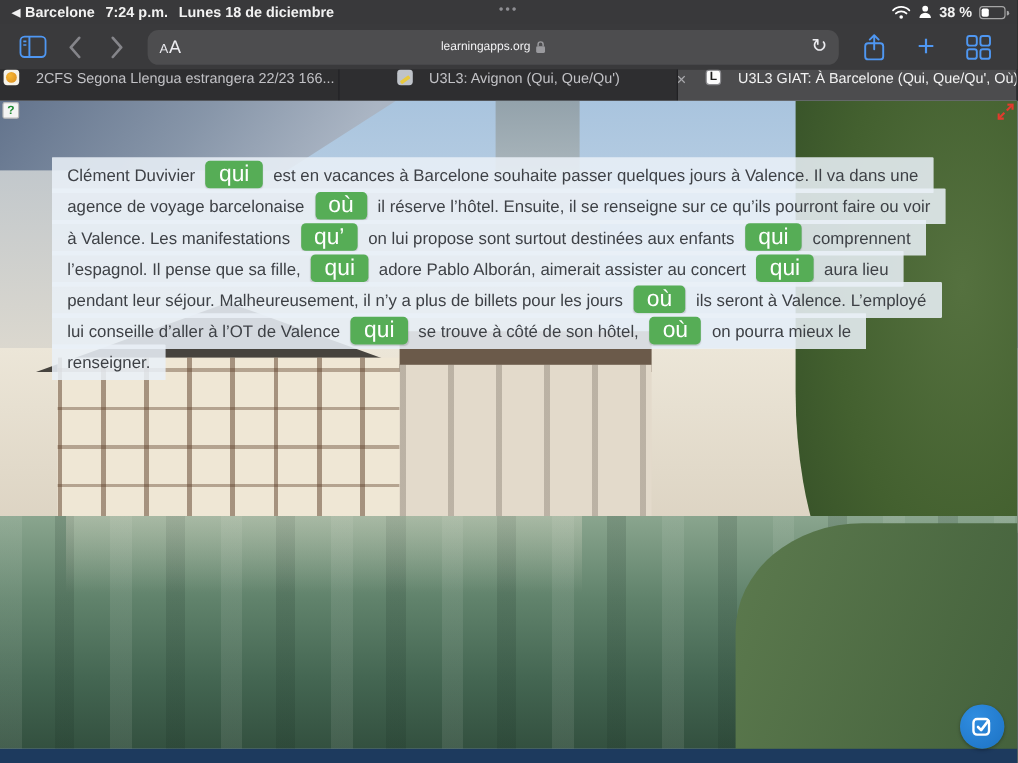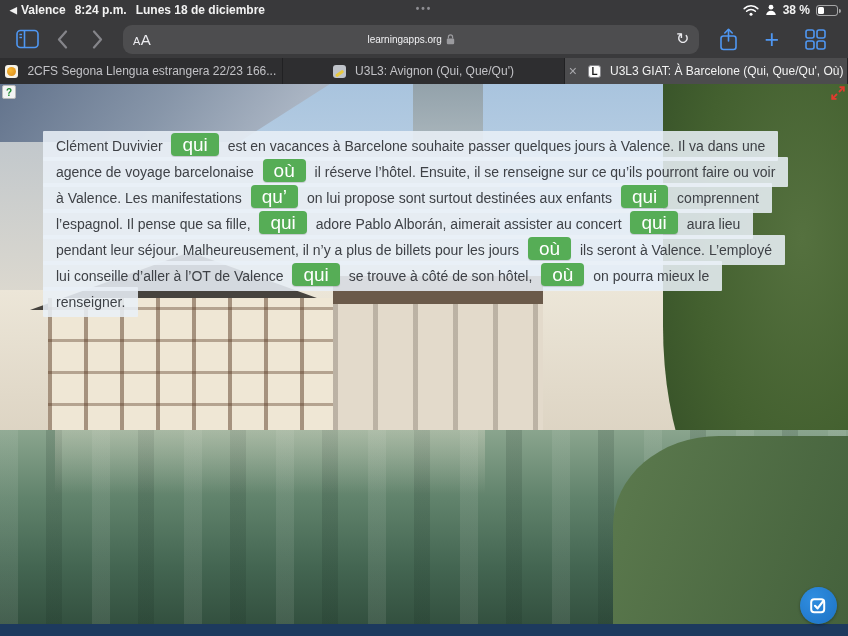--- a/index.html
+++ b/index.html
@@ -23,21 +23,21 @@
   .urlbar{flex:1;height:29px;background:#4d4d4f;border-radius:9px;display:flex;align-items:center;padding:0 10px;box-sizing:border-box;margin:0 6px;position:relative;}
   .aa{color:#ececf0;font-size:13px;letter-spacing:.5px;}
   .aa b{font-size:15px;font-weight:400;}
   .url-center{position:absolute;left:0;right:0;text-align:center;color:#f2f2f4;font-size:10px;display:flex;justify-content:center;align-items:center;gap:4px;pointer-events:none;}
   .reload{margin-left:auto;color:#ececf0;font-size:16px;line-height:1;}
   .tb-actions{display:flex;align-items:center;gap:26px;margin-right:6px;}
   .plus{color:#4f97f2;font-size:25px;font-weight:300;line-height:20px;}
 
   
   .tabbar{height:26px;background:#2c2c2e;display:flex;}
-  .tab{flex:1;display:flex;align-items:center;justify-content:center;gap:9px;font-size:12px;color:#c2c2c6;border-right:1px solid #212123;overflow:hidden;white-space:nowrap;padding:0 8px;box-sizing:border-box;background:#2e2e30;}
+  .tab{flex:1;display:flex;justify-content:center;gap:14px;font-size:12px;color:#c2c2c6;border-right:1px solid #212123;overflow:hidden;white-space:nowrap;padding:0 8px;box-sizing:border-box;background:#2e2e30;}
   .tab.active{background:#4c4c4e;color:#f2f2f2;}
   .tab .close{color:#a9a9ad;font-size:14px;margin-right:2px;}
   .fav{width:13px;height:13px;border-radius:3px;flex:0 0 auto;position:relative;}
   .fav-moodle{background:#f6f3ea;}
   .fav-moodle::after{content:"";position:absolute;inset:2px;border-radius:50%;background:radial-gradient(circle at 35% 35%,#f7b733,#d98b1e);}
   .fav-doc{background:#bfc3c9;}
   .fav-doc::after{content:"";position:absolute;left:2px;top:7px;width:9px;height:2.5px;background:#e8c93e;transform:rotate(-35deg);border-radius:1px;}
   .fav-la{background:#fbfbfb;color:#1b1b1b;font-size:10px;font-weight:700;display:flex;align-items:center;justify-content:center;border:1px solid #8a8a8e;box-sizing:border-box;}
 
   
@@ -74,23 +74,23 @@
 </style>
 </head>
 <body>
 
 <div class="screen">
 
   <div class="statusbar">
     <div class="sb-left">
       <span class="sb-back">
         <span class="sb-tri">◀</span>
-        <span>Valence</span>
+        <span>Barcelone</span>
       </span>
-      <span>8:24 p.m.</span>
+      <span>7:24 p.m.</span>
       <span>Lunes 18 de diciembre</span>
     </div>
     <div class="sb-dots">•••</div>
     <div class="sb-right">
       <svg width="16" height="11" viewBox="0 0 16 11">
         <path d="M1.2 3.6 A9.6 9.6 0 0 1 14.8 3.6" fill="none" stroke="#fff" stroke-width="1.5" stroke-linecap="round"></path>
         <path d="M3.6 6.2 A6.3 6.3 0 0 1 12.4 6.2" fill="none" stroke="#fff" stroke-width="1.5" stroke-linecap="round"></path>
         <circle cx="8" cy="9.2" r="1.5" fill="#fff"></circle>
       </svg>
       <svg width="12" height="12" viewBox="0 0 12 12">

